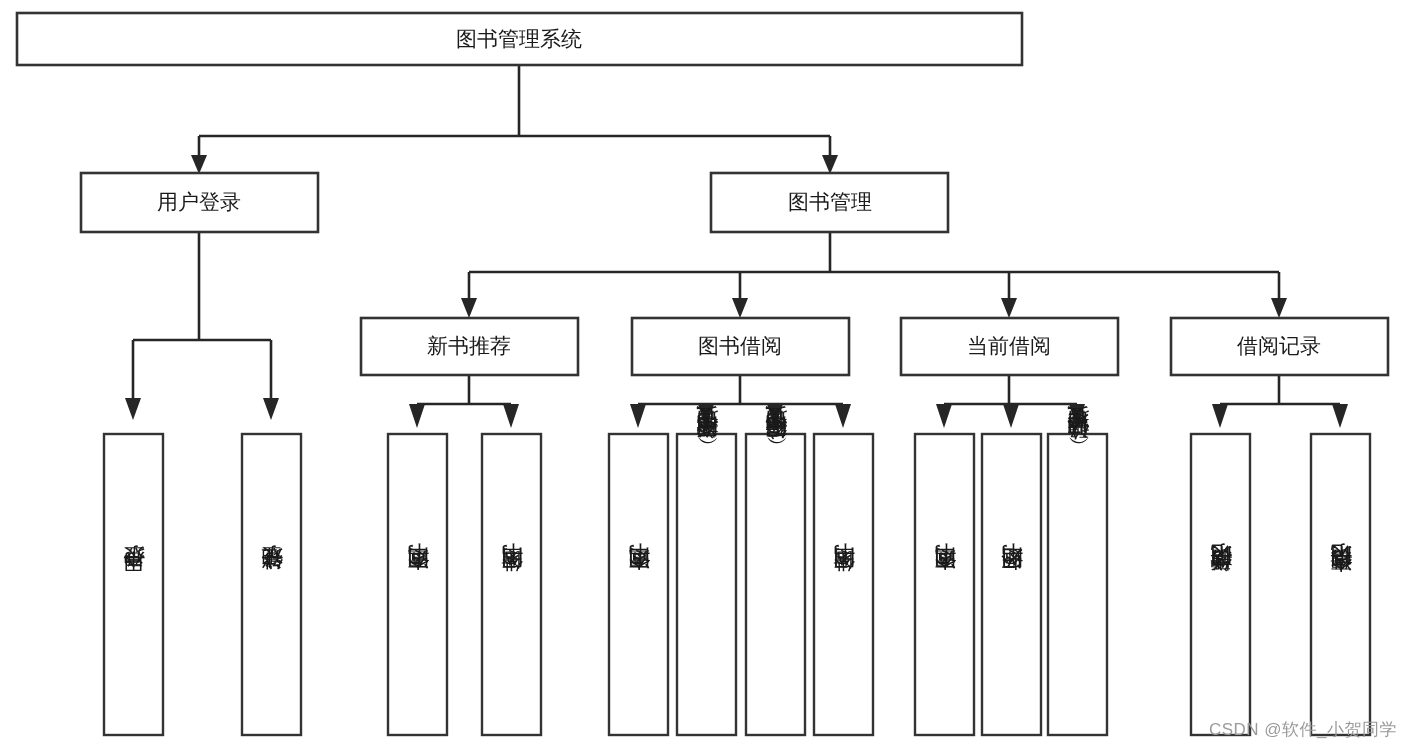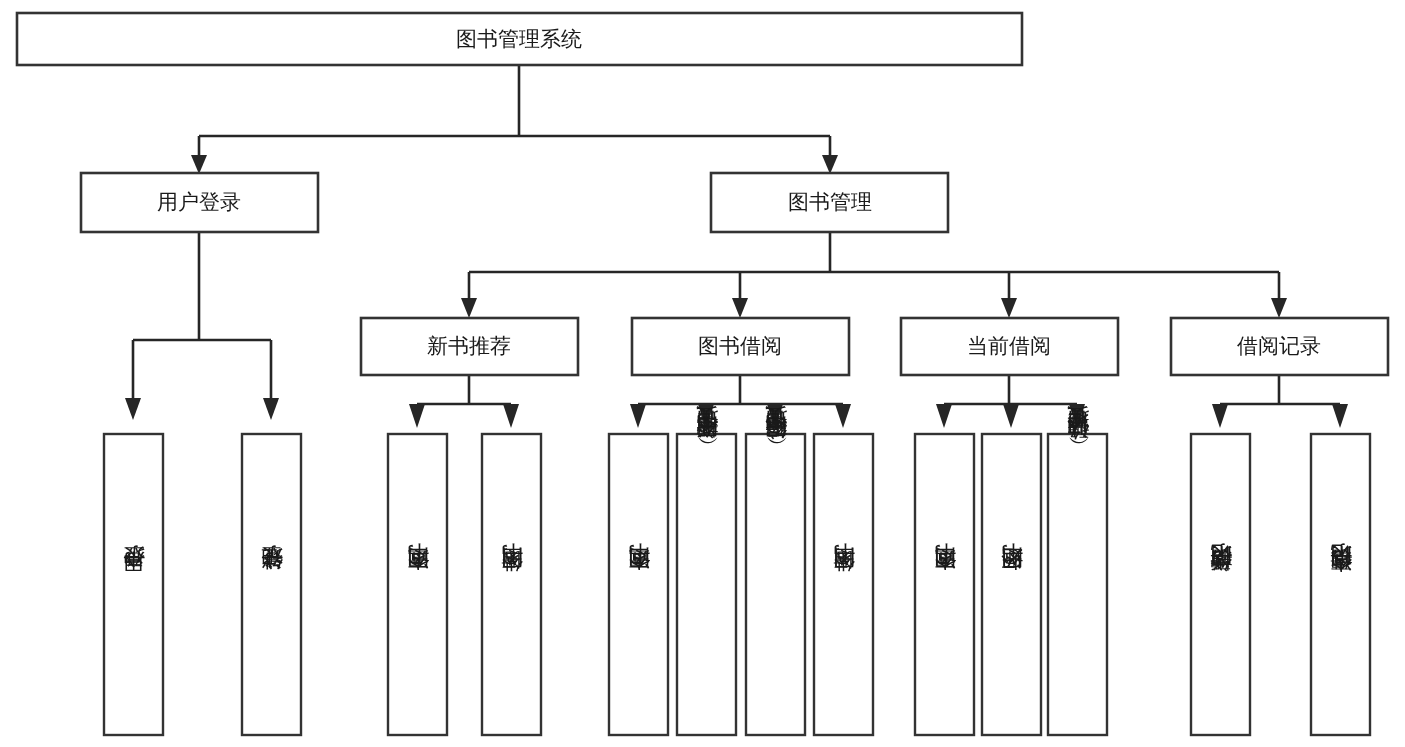--- a/index.html
+++ b/index.html
@@ -241,13 +241,14 @@
     <span class="leaf-label">确认归还（管理员）</span>
   </div>
 
   <div class="leaf-label-wrap" style="left:1191px; top:434px; width:59px; height:301px; align-items:center;">
     <span class="leaf-label">新增借阅记录</span>
   </div>
   <div class="leaf-label-wrap" style="left:1311px; top:434px; width:59px; height:301px; align-items:center;">
     <span class="leaf-label">查询借阅记录</span>
   </div>
 
+  <div class="watermark">CSDN @软件_小贺同学</div>
 </div>
 
 </body></html>

